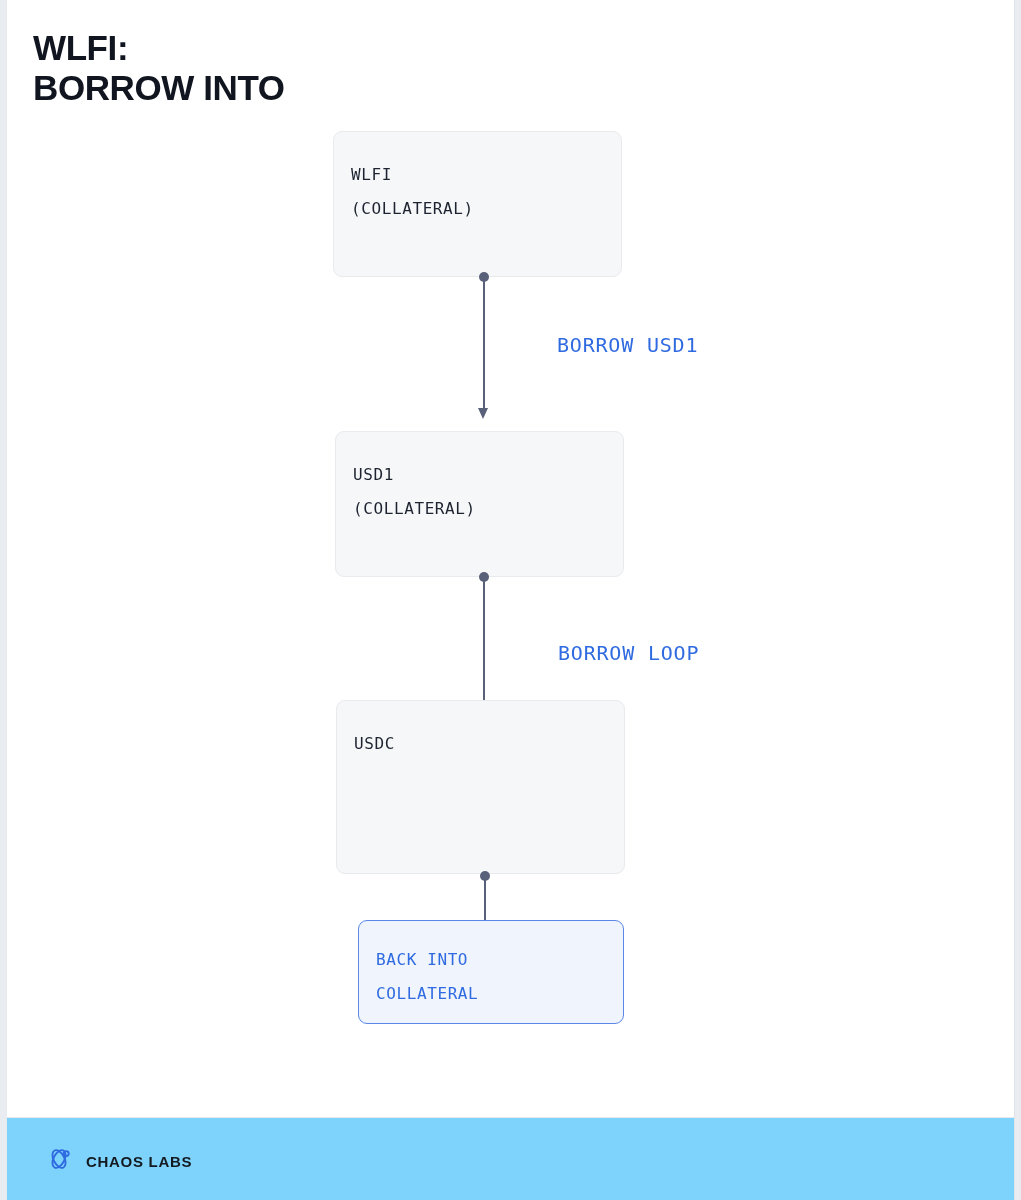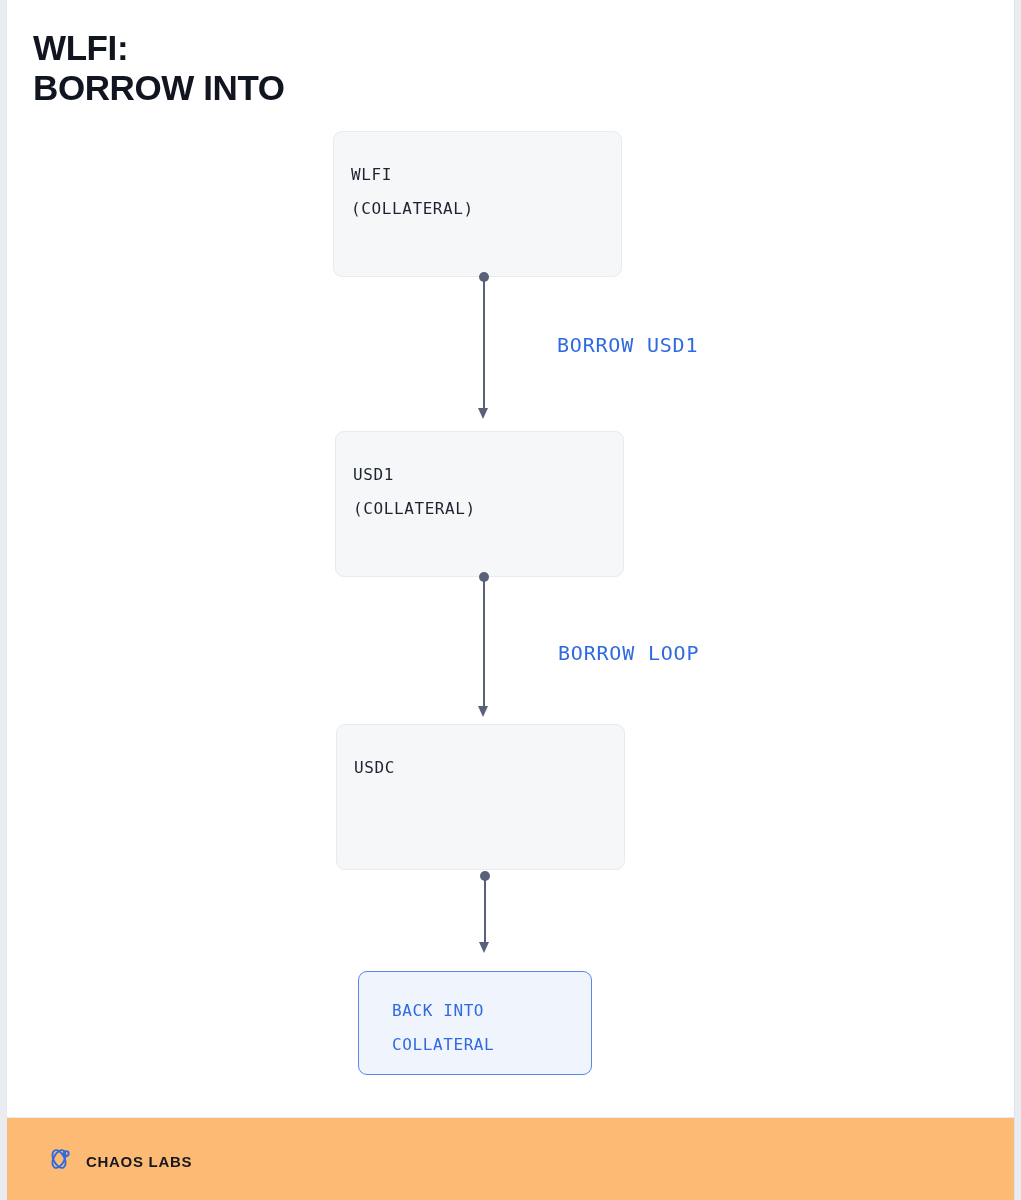--- a/index.html
+++ b/index.html
@@ -57,42 +57,42 @@
   .node {
     position: absolute;
     box-sizing: border-box;
     border-radius: 9px;
     background: #f6f7f9;
     border: 1px solid #e8eaee;
     padding: 26px 0 0 17px;
   }
   .node.node-0 { left: 326px; top: 131px;  width: 289px; height: 146px; }
   .node.node-1 { left: 328px; top: 431px;  width: 289px; height: 146px; }
-  .node.node-2 { left: 329px; top: 724px;  width: 289px; height: 146px; }
+  .node.node-2 { left: 329px; top: 700px;  width: 289px; height: 174px; }
 
   .node-line {
     font-family: "DejaVu Sans Mono", "Liberation Mono", monospace;
     font-size: 16px;
     line-height: 34px;
     letter-spacing: 0.6px;
     color: #1d2430;
     white-space: nowrap;
   }
 
   .node-final {
     position: absolute;
     left: 351px;
-    top: 971px;
-    width: 234px;
+    top: 920px;
+    width: 266px;
     height: 104px;
     box-sizing: border-box;
     border-radius: 9px;
     background: #eff4fd;
     border: 1.6px solid #5b87e8;
-    padding: 22px 0 0 33px;
+    padding: 22px 0 0 17px;
   }
   .node-final .node-line {
     color: #2f6ae0;
   }
 
   
   .connector {
     position: absolute;
   }
   .conn-line {
@@ -131,21 +131,21 @@
     margin-left: 48px;
   }
 
   
   #footer {
     position: absolute;
     left: 0;
     top: 1117px;
     width: 1009px;
     height: 83px;
-    background: #fdba74;
+    background: #7dd3fc;
     border-top: 1px solid #e6e9ee;
     box-sizing: border-box;
   }
   #footer-inner {
     position: absolute;
     left: 38px;
     top: 26px;
     display: flex;
     align-items: center;
     gap: 11px;

